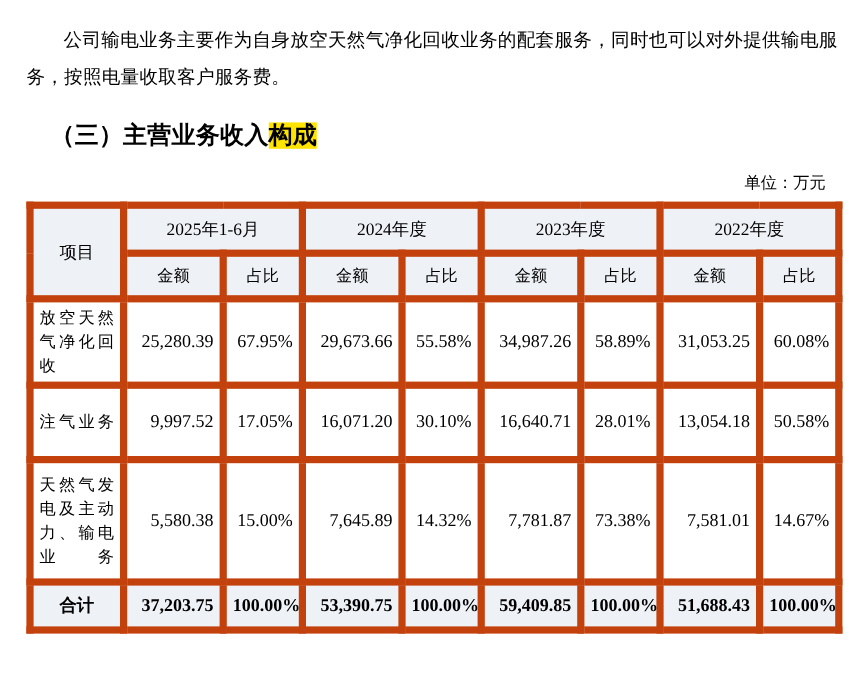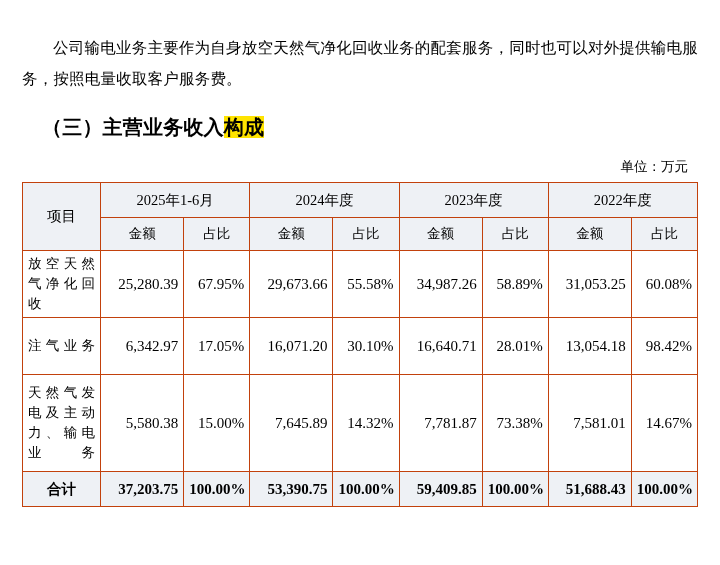--- a/index.html
+++ b/index.html
@@ -12,21 +12,21 @@
     background: #ffffff;
     font-family: "Liberation Serif", "DejaVu Serif", serif;
     color: #000000;
     overflow: hidden;
   }
   .page {
     position: relative;
     width: 720px;
     height: 565px;
     box-sizing: border-box;
-    padding: 32px 22px 0 22px;
+    padding: 18px 22px 0 22px;
   }
   .para {
     font-size: 15.5px;
     line-height: 31px;
     text-align: justify;
     text-indent: 2em;
     margin: 0 0 6px 0;
     letter-spacing: 0.2px;
   }
   .section-title {
@@ -46,21 +46,21 @@
     margin: 16px 10px 6px 0;
   }
   table.finance {
     border-collapse: collapse;
     width: 676px;
     margin: 0 auto;
     table-layout: fixed;
     font-size: 13.5px;
   }
   table.finance td, table.finance th {
-    border: 1px solid #c2410c;
+    border: 6px solid #c2410c;
     padding: 2px 5px;
     vertical-align: middle;
     font-weight: normal;
   }
   thead td {
     background: #eef1f5;
     text-align: center;
     font-weight: bold;
     font-size: 14.5px;
     height: 30px;
@@ -156,28 +156,28 @@
         <td class="num">67.95%</td>
         <td class="num">29,673.66</td>
         <td class="num">55.58%</td>
         <td class="num">34,987.26</td>
         <td class="num">58.89%</td>
         <td class="num">31,053.25</td>
         <td class="num">60.08%</td>
       </tr>
       <tr class="r2">
         <td class="item-label">注气业务</td>
-        <td class="num">6,342.97</td>
+        <td class="num">9,997.52</td>
         <td class="num">17.05%</td>
         <td class="num">16,071.20</td>
         <td class="num">30.10%</td>
         <td class="num">16,640.71</td>
         <td class="num">28.01%</td>
         <td class="num">13,054.18</td>
-        <td class="num">98.42%</td>
+        <td class="num">50.58%</td>
       </tr>
       <tr class="r3">
         <td class="item-label">天然气发电及主动力、输电业务</td>
         <td class="num">5,580.38</td>
         <td class="num">15.00%</td>
         <td class="num">7,645.89</td>
         <td class="num">14.32%</td>
         <td class="num">7,781.87</td>
         <td class="num">73.38%</td>
         <td class="num">7,581.01</td>

